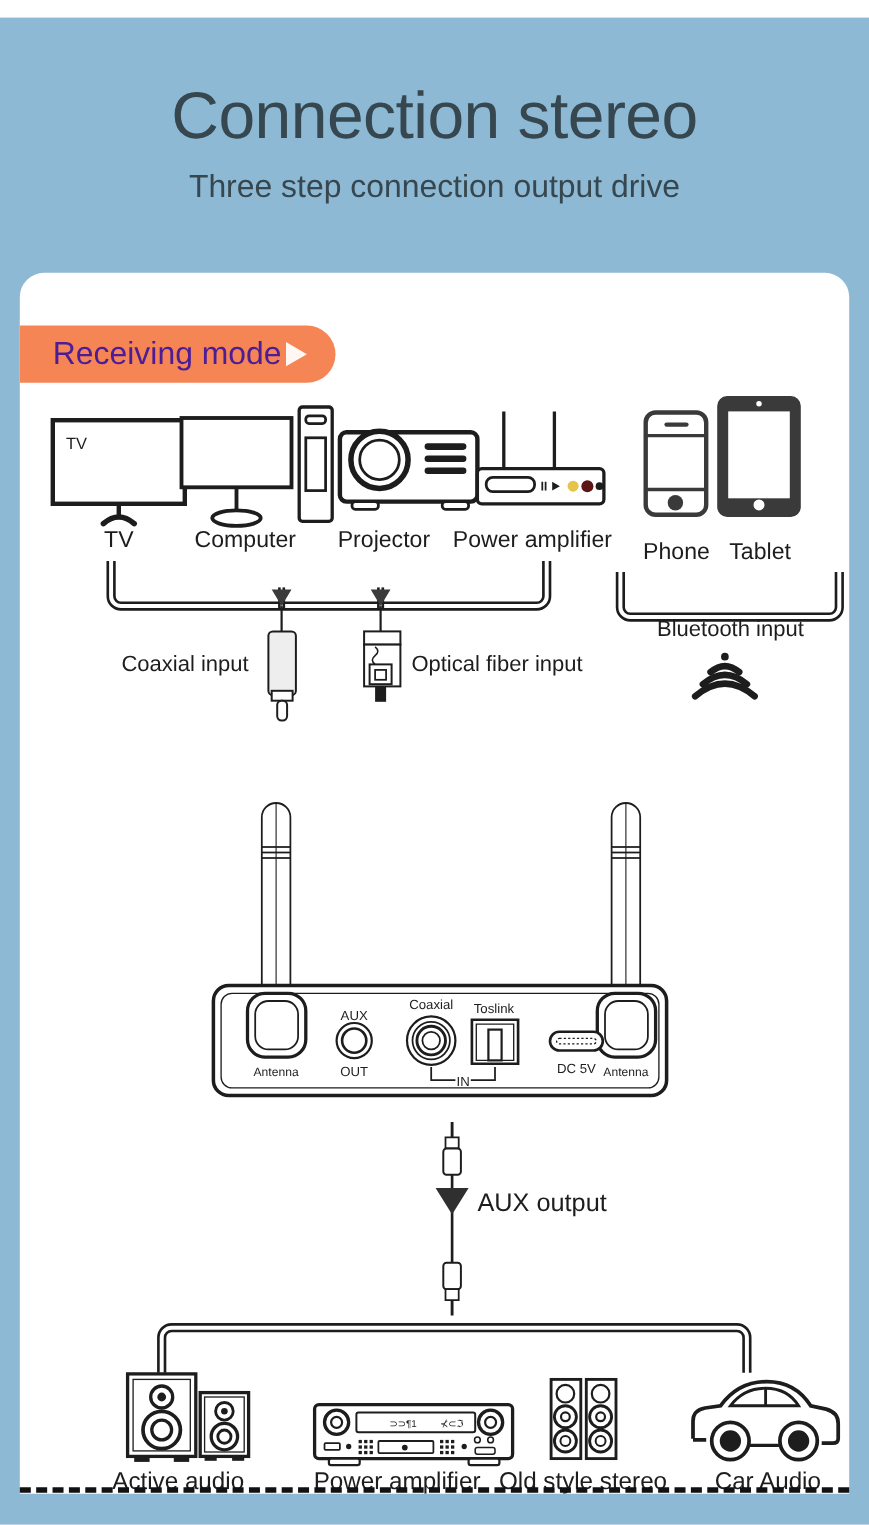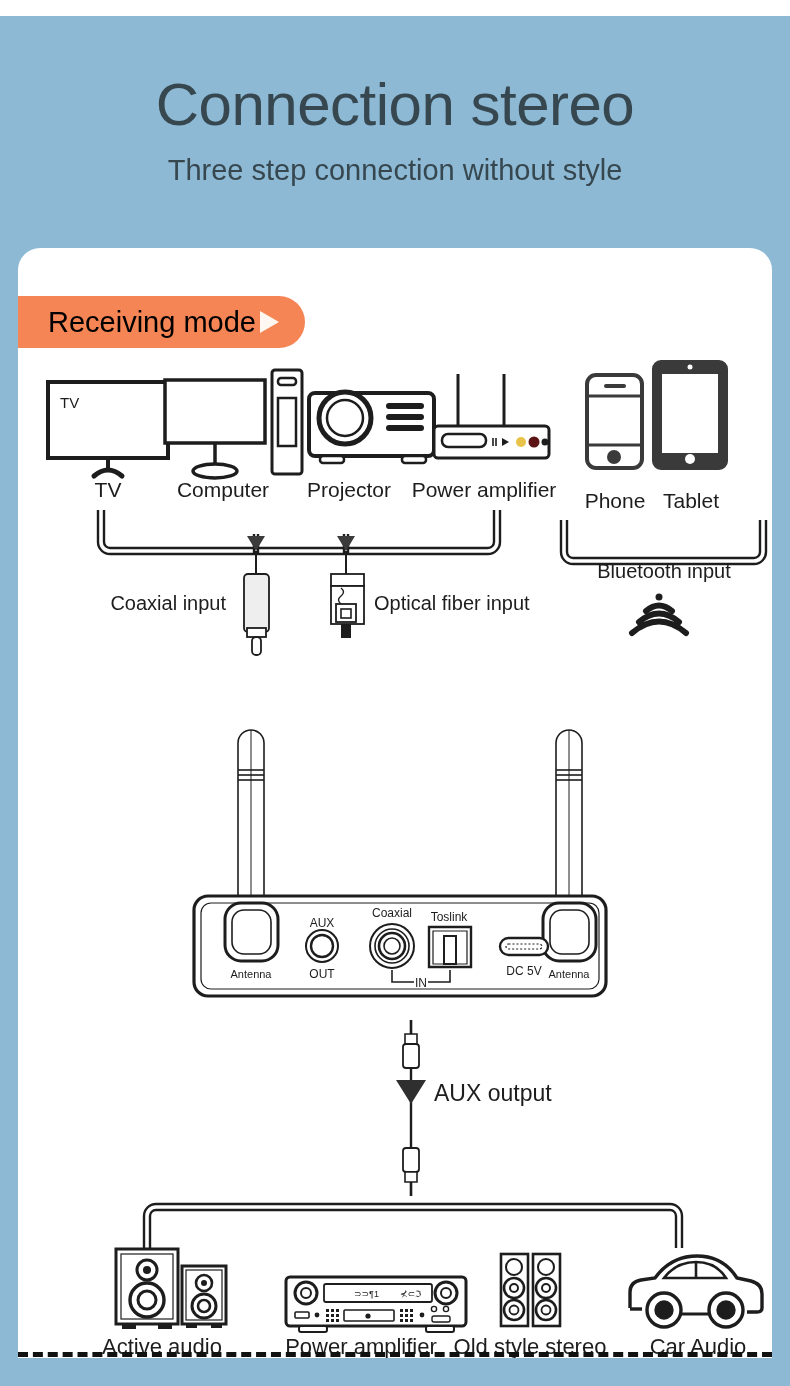--- a/index.html
+++ b/index.html
@@ -26,21 +26,21 @@
     position:absolute;left:18px;top:248px;
     width:754px;height:1110px;
     background:#ffffff;border-radius:22px 22px 0 0;
     overflow:hidden;
   }
   .badge{
     position:absolute;left:0;top:48px;
     height:52px;padding:0 26px 0 30px;
     background:#f58554;border-radius:0 26px 26px 0;
     display:flex;align-items:center;gap:4px;
-    color:#000000;font-size:29px;line-height:29px;
+    color:#4c1d95;font-size:29px;line-height:29px;
   }
   .badge .tri{
     width:0;height:0;display:inline-block;
     border-left:19px solid #fff8f2;
     border-top:11px solid transparent;
     border-bottom:11px solid transparent;
   }
   .stage{position:absolute;left:16px;top:0;width:754px;height:989px;}
   .stage svg{display:block;}
   .dashed{
@@ -49,21 +49,21 @@
   }
   .lbl{font-family:"Liberation Sans","DejaVu Sans",sans-serif;fill:#1d1d1d;}
 </style>
 </head>
 <body>
 
 <div class="top-white-strip"></div>
 
 <div class="header">
   <h1 class="title">Connection stereo</h1>
-  <p class="subtitle">Three step connection without style</p>
+  <p class="subtitle">Three step connection output drive</p>
 </div>
 
 <div class="card">
 
   <div class="badge">
     <span>Receiving mode</span>
     <span class="tri"></span>
   </div>
 
   <div class="stage">

